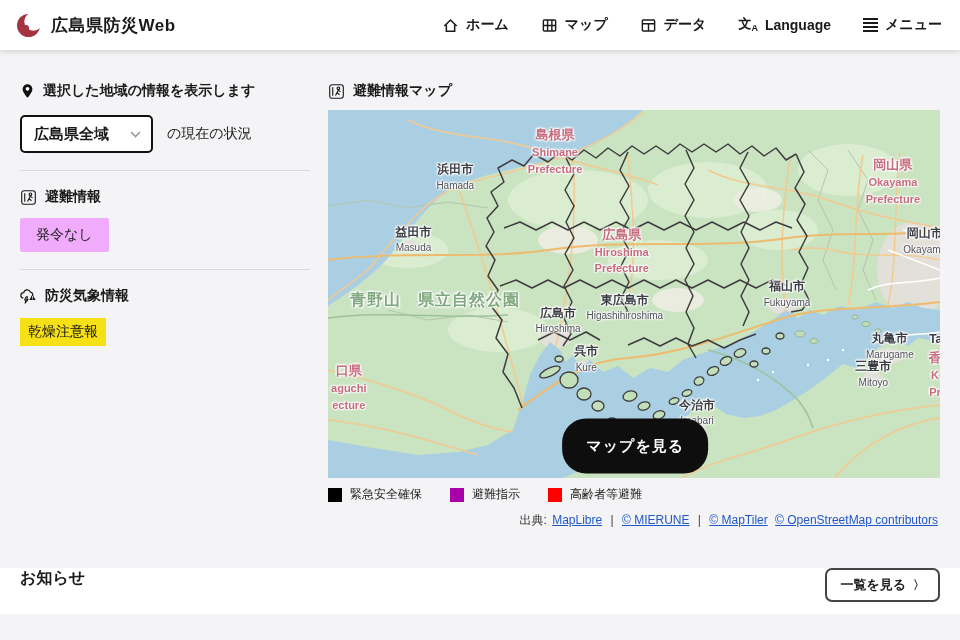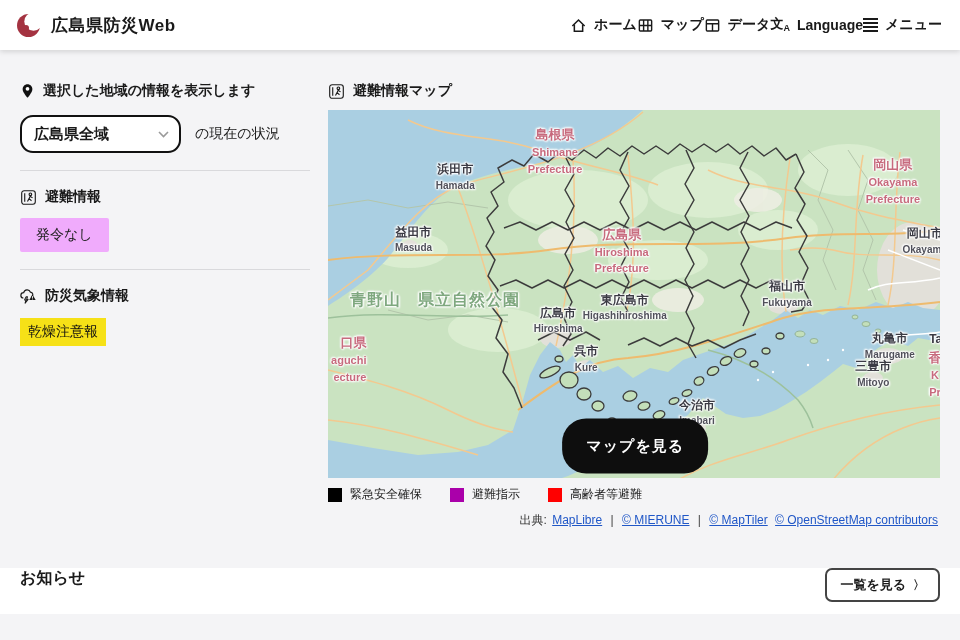--- a/index.html
+++ b/index.html
@@ -15,39 +15,39 @@
   
   .header {
     height: 50px; background: #fff;
     display: flex; align-items: center; justify-content: space-between;
     padding: 0 18px 0 16px;
     box-shadow: 0 2px 5px rgba(0,0,0,.13);
     position: relative; z-index: 5;
   }
   .brand { display: flex; align-items: center; gap: 9px; cursor: pointer; }
   .brand-title { font-size: 17px; font-weight: 700; letter-spacing: .5px; }
-  .nav { display: flex; align-items: center; }
+  .nav { display: flex; align-items: center; gap: 32px; }
   .nav-item { display: flex; align-items: center; gap: 7px; font-size: 14px; font-weight: 700; cursor: pointer; }
   .icon-svg { display: block; }
   .lang-glyph { font-size: 13px; font-weight: 700; line-height: 1; }
   .lang-glyph .lang-a { font-size: 9px; vertical-align: -3px; font-weight: 700; }
   .menu-glyph { display: inline-flex; flex-direction: column; gap: 2px; }
   .menu-glyph i { display: block; width: 15px; height: 2px; background: #1a1a1a; }
 
   
   .content { display: flex; padding: 32px 20px 0 20px; }
   .left-col { width: 308px; flex: none; }
   .right-col { width: 612px; flex: none; }
 
   
   .row-head { display: flex; align-items: center; gap: 8px; font-size: 14px; font-weight: 700; }
   .select-row { margin-top: 15px; display: flex; align-items: center; gap: 14px; }
   .region-select {
-    width: 161px; height: 38px; background: #fff;
-    border: 2px solid #111; border-radius: 13px;
+    width: 133px; height: 38px; background: #fff;
+    border: 2px solid #111; border-radius: 5px;
     display: flex; align-items: center; justify-content: space-between;
     padding: 0 10px 0 12px; font-size: 15px; font-weight: 700; cursor: pointer;
   }
   .suffix-text { font-size: 14px; }
   .divider { border: none; border-top: 1px solid #d9d9dc; margin: 17px 0; width: 290px; }
   .badge-gray {
     display: inline-block; margin-top: 12px;
     background: #e9e9ec; color: #222; font-size: 14px; padding: 8px 16px; border-radius: 2px;
   }
   .badge-yellow {
@@ -55,25 +55,25 @@
     color: #111; font-size: 14px; padding: 5px 8px;
   }
 
   
   .map-head { display: flex; align-items: center; gap: 8px; font-size: 14px; font-weight: 700; margin-bottom: 10px; }
   .map-wrap { position: relative; width: 612px; height: 368px; overflow: hidden; background: #aacfe2; cursor: pointer; }
   .map-wrap svg.basemap { position: absolute; left: 0; top: 0; }
   .map-label { position: absolute; transform: translate(-50%,-50%); text-align: center; line-height: 1.3;
     white-space: nowrap; pointer-events: none;
     text-shadow: 0 0 2px #fff, 0 0 2px #fff, 0 0 3px #fff, 1px 1px 2px #fff, -1px -1px 2px #fff; }
-  .map-label.align-left { transform: translate(0,-50%); text-align: right; }
+  .map-label.align-left { transform: translate(0,-50%); text-align: center; margin-top: 28px; }
   .lbl-pref { color: #c76a7d; font-size: 13px; font-weight: 700; }
   .lbl-pref .sub { font-size: 11px; }
   .lbl-city { color: #3b3b44; font-size: 12px; font-weight: 700; }
-  .lbl-city .sub { font-size: 10px; font-weight: 700; color: #50505a; }
+  .lbl-city .sub { font-size: 10px; font-weight: 400; color: #50505a; }
   .lbl-park { color: #7fa87f; font-size: 16px; font-weight: 700; letter-spacing: 1px; }
   .map-btn {
     position: absolute; left: 50.2%; top: 91.3%; transform: translate(-50%,-50%);
     background: #0e0e0e; color: #fff; font-size: 15px; font-weight: 700;
     padding: 18px 24px; border-radius: 24px; border: none; cursor: pointer;
     font-family: inherit; letter-spacing: 1px;
   }
   .legend { display: flex; gap: 28px; align-items: center; margin-top: 8px; font-size: 12px; }
   .legend-item { display: flex; align-items: center; gap: 8px; }
   .legend-sw { width: 14px; height: 14px; flex: none; }

